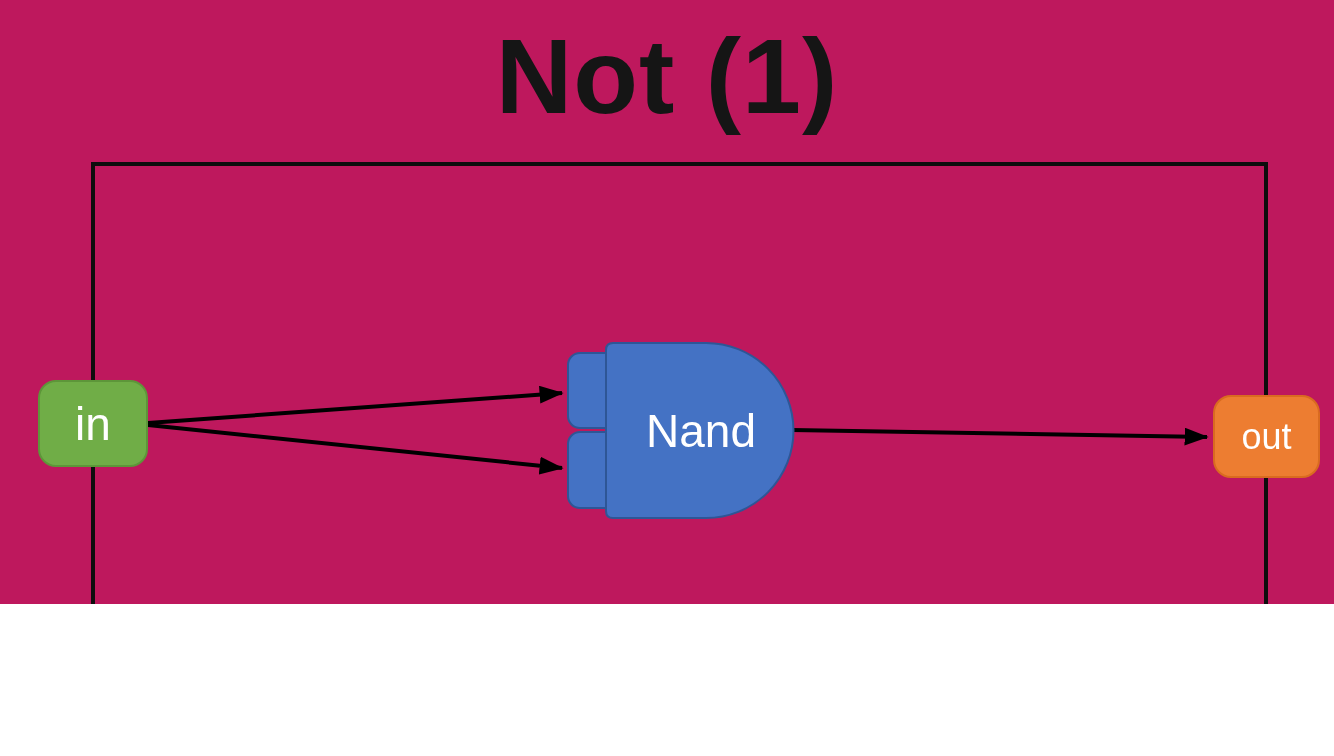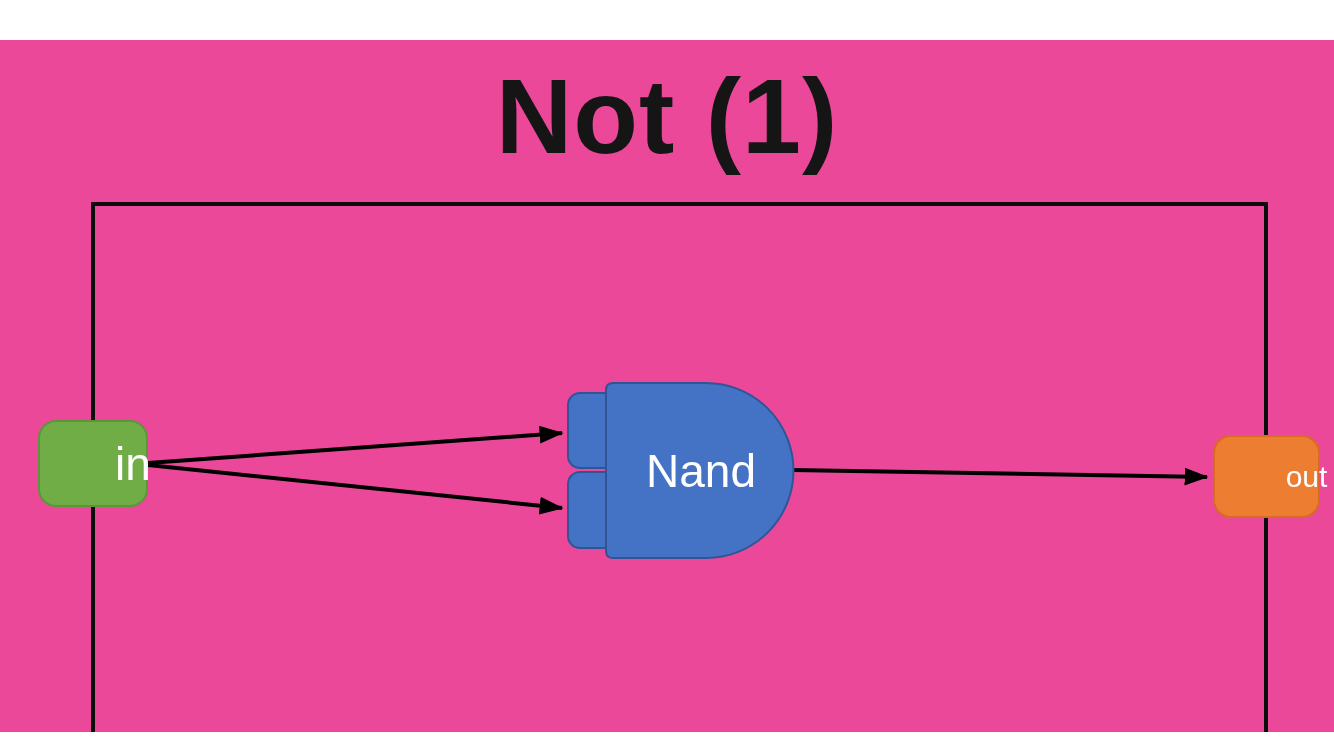--- a/index.html
+++ b/index.html
@@ -1,23 +1,22 @@
 <!DOCTYPE html>
 <html><head>
 <meta charset="utf-8">
 <style>
   html, body { margin: 0; padding: 0; background: #ffffff; }
   .canvas {
     position: relative;
     width: 1334px;
-    height: 692px;
-    background: #ec4899;
+    height: 604px;
+    background: #be185d;
     overflow: hidden;
     font-family: "Liberation Sans", sans-serif;
-    margin-top: 40px;
   }
   .title {
     position: absolute;
     left: 0; top: 4px;
     width: 100%;
     height: 150px;
     line-height: 145px;
     text-align: center;
     font-size: 106px;
     font-weight: 600;
@@ -36,24 +35,23 @@
     position: absolute;
     left: 0; top: 0;
     width: 1334px; height: 756px;
   }
   .pin-label {
     position: absolute;
     display: flex;
     align-items: center;
     justify-content: center;
     color: #ffffff;
-    padding-left: 40px;
   }
   .pin-label.in  { left: 39px;  top: 381px; width: 108px; height: 85px; font-size: 46px; }
-  .pin-label.out { left: 1214px; top: 396px; width: 105px; height: 81px; font-size: 30px; }
+  .pin-label.out { left: 1214px; top: 396px; width: 105px; height: 81px; font-size: 36px; }
   .gate-label {
     position: absolute;
     left: 621px; top: 406px;
     width: 160px; height: 50px;
     display: flex;
     align-items: center;
     justify-content: center;
     font-size: 46px;
     color: #ffffff;
     text-align: center;

